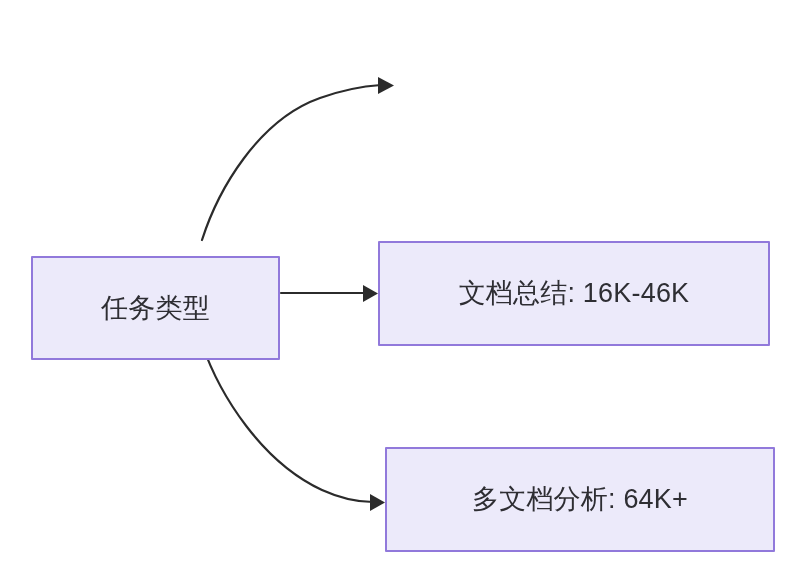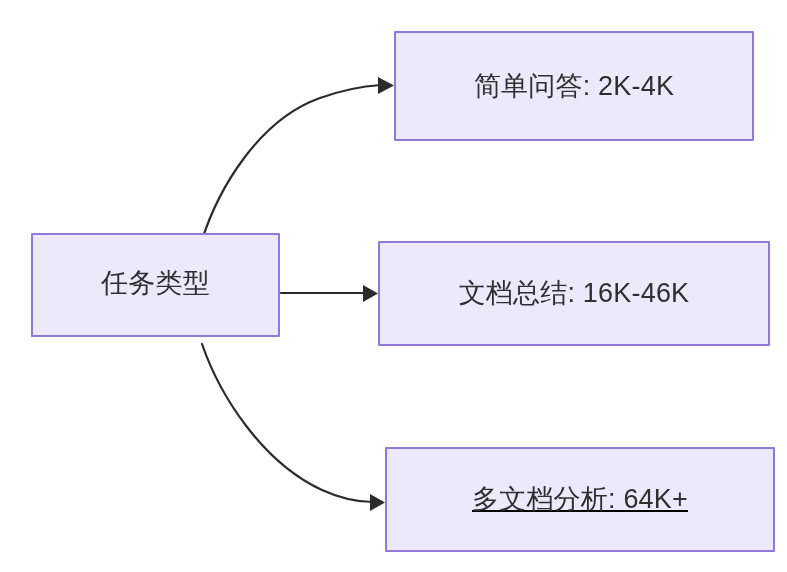--- a/index.html
+++ b/index.html
@@ -40,44 +40,42 @@
   .node-label {
     color: #2e2e33;
     font-size: 27px;
     line-height: 1.2;
     letter-spacing: 0.2px;
     white-space: nowrap;
   }
   
   #node-root {
     left: 31px;
-    top: 233px;
+    top: 256px;
     width: 249px;
     height: 104px;
-    font-family: Liberation Mono, monospace;
   }
   
   #node-leaf-0 {
     left: 394px;
     top: 31px;
     width: 360px;
     height: 110px;
   }
   #node-leaf-1 {
     left: 378px;
     top: 241px;
     width: 392px;
     height: 105px;
   }
   #node-leaf-2 {
     left: 385px;
     top: 447px;
     width: 390px;
     height: 105px;
-    text-decoration: underline;
   }
   .edge-path {
     fill: none;
     stroke: #2b2b2b;
     stroke-width: 2.2;
     stroke-linecap: round;
   }
   .edge-arrow {
     fill: #2b2b2b;
     stroke: none;
@@ -103,23 +101,20 @@
     <g>
       <path class="edge-path" d="M 202 344 C 220 396, 262 462, 322 490 C 344 500, 362 502, 373 502"></path>
       <polygon class="edge-arrow" points="370,494 385,502.5 370,511"></polygon>
     </g>
   </svg>
 
   <div class="node" id="node-root">
     <span class="node-label">任务类型</span>
   </div>
 
-  <div class="node" id="node-leaf-0">
-    <span class="node-label">简单问答: 2K-4K</span>
-  </div>
 
   <div class="node" id="node-leaf-1">
     <span class="node-label">文档总结: 16K-46K</span>
   </div>
 
   <div class="node" id="node-leaf-2">
     <span class="node-label">多文档分析: 64K+</span>
   </div>
 
 </div>

